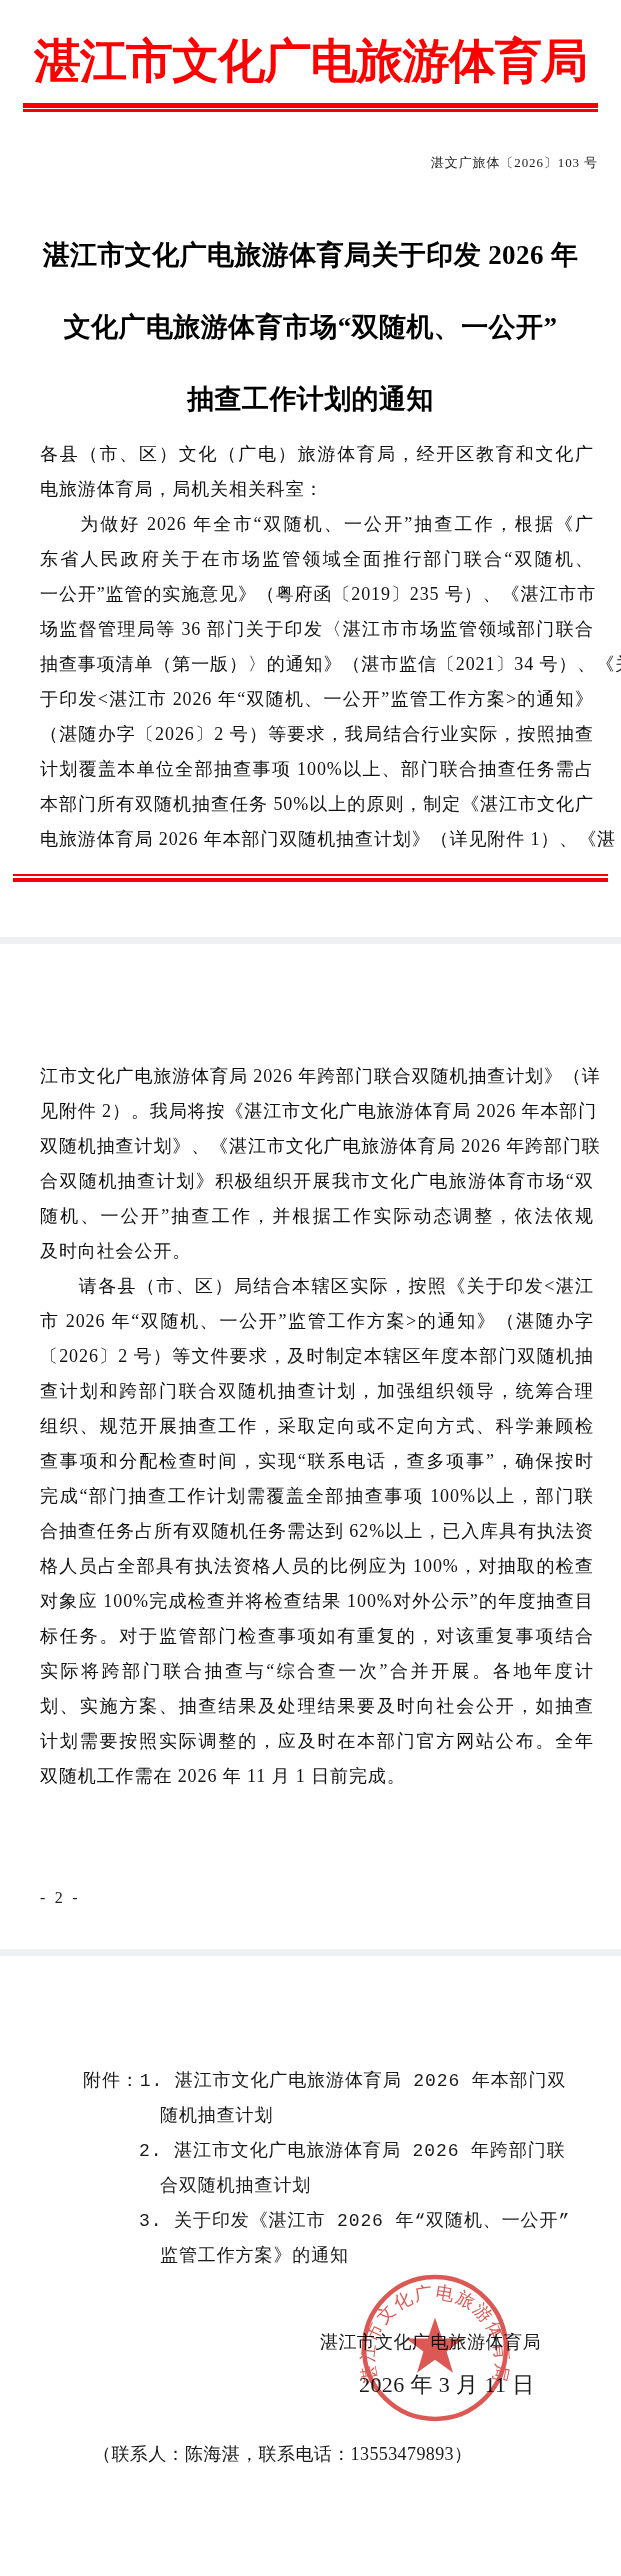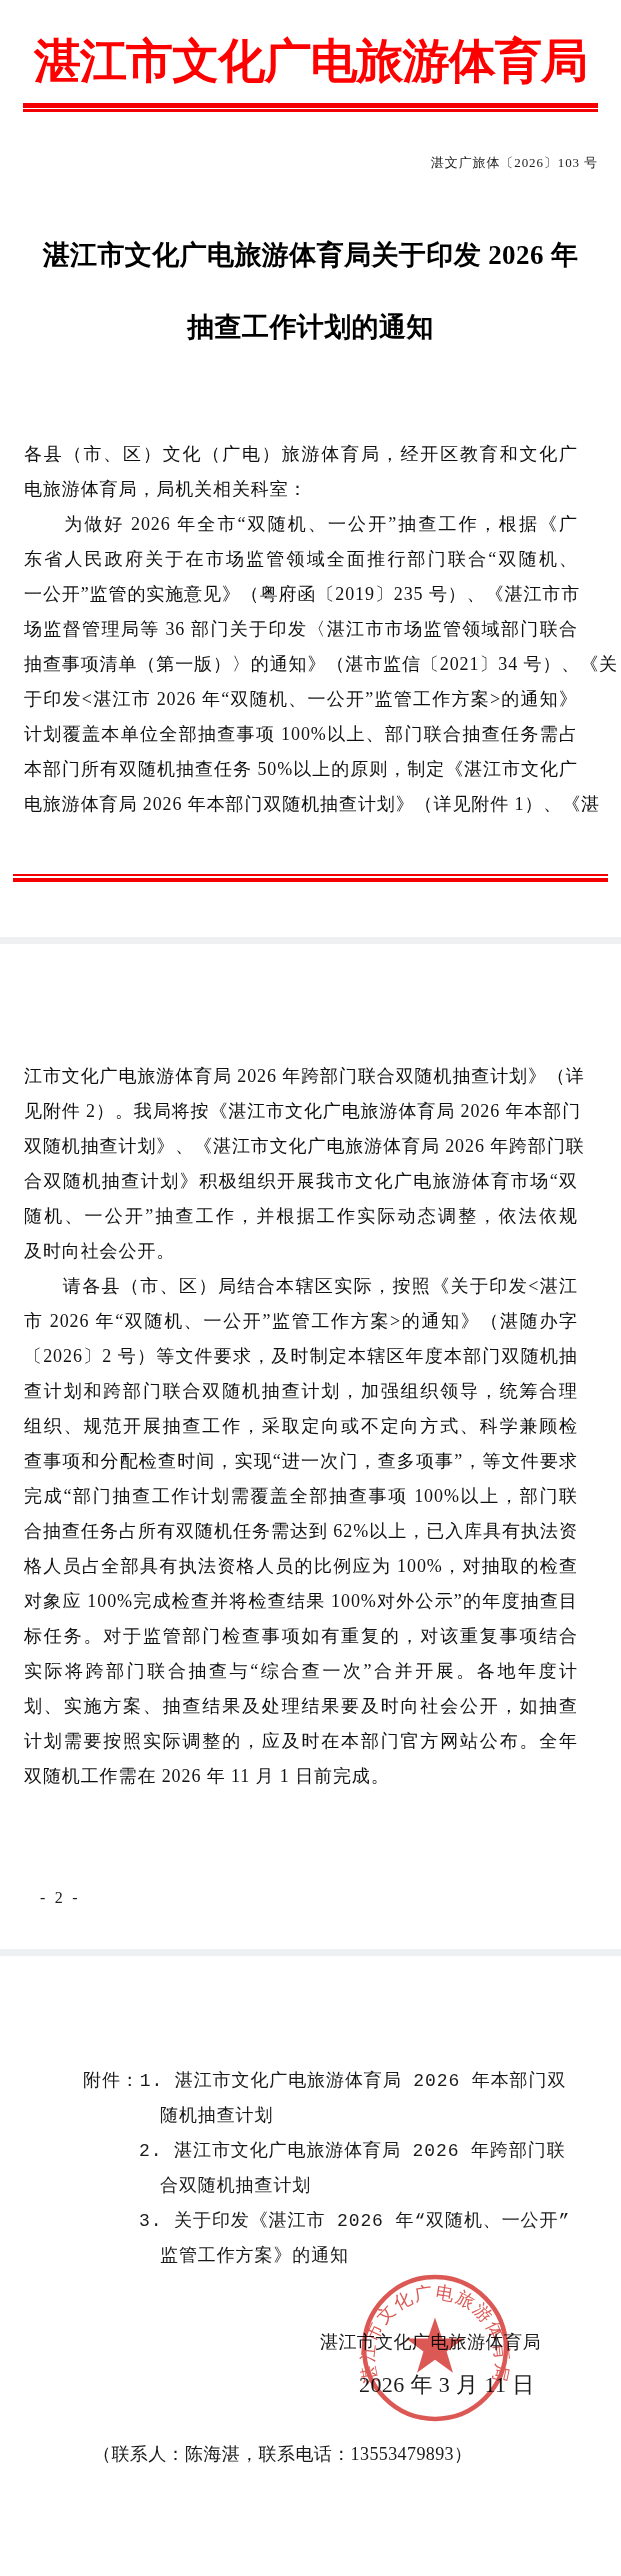--- a/index.html
+++ b/index.html
@@ -25,21 +25,21 @@
     letter-spacing:0.9px;
   }
   
   .doc-title{
     top:219px;left:0;width:621px;text-align:center;
     font-size:27px;font-weight:bold;color:#000;
   }
   .doc-title .title-line{line-height:72px;letter-spacing:0.4px;white-space:nowrap;}
   
   .body-block{
-    left:24px;width:554px;font-size:18px;color:#111;
+    left:40px;width:554px;font-size:18px;color:#111;
     letter-spacing:0.9px;
   }
   .body-block .line{
     height:35px;line-height:35px;white-space:nowrap;
     text-align:justify;text-align-last:justify;text-justify:inter-character;
   }
   .body-block .line.short{text-align-last:left;}
   .body-page1{top:437px;}
   .body-page2{top:1059px;}
   
@@ -70,32 +70,34 @@
 
   <div class="abs red-rule">
     <div class="r1"></div>
     <div class="r2"></div>
   </div>
 
   <div class="abs doc-number">湛文广旅体〔2026〕103 号</div>
 
   <div class="abs doc-title">
       <div class="title-line">湛江市文化广电旅游体育局关于印发 2026 年</div>
+      <div class="title-line">文化广电旅游体育市场“双随机、一公开”</div>
       <div class="title-line">抽查工作计划的通知</div>
     </div>
 
   <div class="abs body-block body-page1">
       <div class="line">各县（市、区）文化（广电）旅游体育局，经开区教育和文化广</div>
       <div class="line short">电旅游体育局，局机关相关科室：</div>
       <div class="line">　　为做好 2026 年全市“双随机、一公开”抽查工作，根据《广</div>
       <div class="line">东省人民政府关于在市场监管领域全面推行部门联合“双随机、</div>
       <div class="line">一公开”监管的实施意见》（粤府函〔2019〕235 号）、《湛江市市</div>
       <div class="line">场监督管理局等 36 部门关于印发〈湛江市市场监管领域部门联合</div>
       <div class="line">抽查事项清单（第一版）〉的通知》（湛市监信〔2021〕34 号）、《关</div>
       <div class="line">于印发&lt;湛江市 2026 年“双随机、一公开”监管工作方案&gt;的通知》</div>
+      <div class="line">（湛随办字〔2026〕2 号）等要求，我局结合行业实际，按照抽查</div>
       <div class="line">计划覆盖本单位全部抽查事项 100%以上、部门联合抽查任务需占</div>
       <div class="line">本部门所有双随机抽查任务 50%以上的原则，制定《湛江市文化广</div>
       <div class="line">电旅游体育局 2026 年本部门双随机抽查计划》（详见附件 1）、《湛</div>
     </div>
 
   <div class="abs page-break-rule">
     <div class="r1"></div>
     <div class="r2"></div>
   </div>
 
@@ -106,21 +108,21 @@
       <div class="line">见附件 2）。我局将按《湛江市文化广电旅游体育局 2026 年本部门</div>
       <div class="line">双随机抽查计划》、《湛江市文化广电旅游体育局 2026 年跨部门联</div>
       <div class="line">合双随机抽查计划》积极组织开展我市文化广电旅游体育市场“双</div>
       <div class="line">随机、一公开”抽查工作，并根据工作实际动态调整，依法依规</div>
       <div class="line short">及时向社会公开。</div>
       <div class="line">　　请各县（市、区）局结合本辖区实际，按照《关于印发&lt;湛江</div>
       <div class="line">市 2026 年“双随机、一公开”监管工作方案&gt;的通知》（湛随办字</div>
       <div class="line">〔2026〕2 号）等文件要求，及时制定本辖区年度本部门双随机抽</div>
       <div class="line">查计划和跨部门联合双随机抽查计划，加强组织领导，统筹合理</div>
       <div class="line">组织、规范开展抽查工作，采取定向或不定向方式、科学兼顾检</div>
-      <div class="line">查事项和分配检查时间，实现“进一次门，查多项事”，等文件要求</div>
+      <div class="line">查事项和分配检查时间，实现“联系电话，查多项事”，确保按时</div>
       <div class="line">完成“部门抽查工作计划需覆盖全部抽查事项 100%以上，部门联</div>
       <div class="line">合抽查任务占所有双随机任务需达到 62%以上，已入库具有执法资</div>
       <div class="line">格人员占全部具有执法资格人员的比例应为 100%，对抽取的检查</div>
       <div class="line">对象应 100%完成检查并将检查结果 100%对外公示”的年度抽查目</div>
       <div class="line">标任务。对于监管部门检查事项如有重复的，对该重复事项结合</div>
       <div class="line">实际将跨部门联合抽查与“综合查一次”合并开展。各地年度计</div>
       <div class="line">划、实施方案、抽查结果及处理结果要及时向社会公开，如抽查</div>
       <div class="line">计划需要按照实际调整的，应及时在本部门官方网站公布。全年</div>
       <div class="line short">双随机工作需在 2026 年 11 月 1 日前完成。</div>
     </div>

